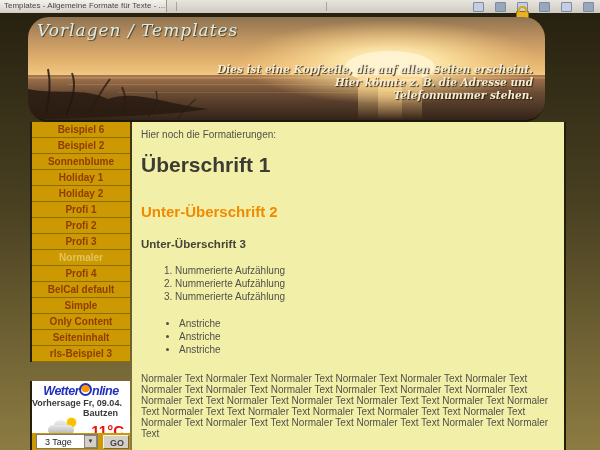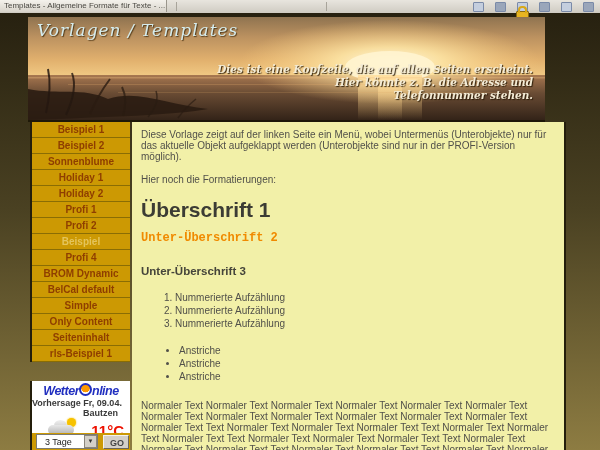--- a/index.html
+++ b/index.html
@@ -23,21 +23,21 @@
     background:linear-gradient(#272110,#4a4122 45%,#8d7c42);}
 
   
   .lock{position:absolute;left:516px;top:11px;width:11px;height:8px;
     background:#e8b421;border:1px solid #8a6a10;border-radius:1px;}
   .lock:before{content:"";position:absolute;left:1px;top:-6px;width:5px;height:5px;
     border:2px solid #d8a818;border-bottom:none;border-radius:4px 4px 0 0;}
 
   
   .header{position:absolute;left:28px;top:17px;width:517px;height:103px;overflow:hidden;
-    border-bottom:2px solid #1e1808;}
+    border-bottom:2px solid #1e1808;border-radius:21px;}
   .header svg{position:absolute;left:0;top:0;}
   .header-title{position:absolute;left:9px;top:3px;
     font-family:"DejaVu Serif",serif;font-style:italic;font-size:17px;letter-spacing:1px;
     color:#d5ecee;text-shadow:1px 1px 1px rgba(60,40,10,.8);}
   .header-tagline{position:absolute;right:12px;top:46px;text-align:right;
     font-family:"DejaVu Serif",serif;font-style:italic;font-weight:bold;font-size:10.5px;
     line-height:13px;color:#f4ecd6;text-shadow:1px 1px 1px rgba(40,25,5,.9);}
 
   
   .menu{position:absolute;left:30px;top:122px;width:98px;
@@ -74,21 +74,21 @@
   .gobtn{width:26px;height:14px;background:#d4d0c8;border:1px solid;
     border-color:#f4f2ec #6a665c #6a665c #f4f2ec;font-size:9px;font-weight:bold;color:#444;
     line-height:12px;text-align:center;cursor:pointer;font-family:"Liberation Sans",sans-serif;}
 
   
   .content{position:absolute;left:132px;top:122px;width:434px;height:328px;
     background:#f2f0a8;border-right:2px solid #241e0c;box-sizing:border-box;
     padding:7px 9px;color:#51504a;font-size:10px;line-height:11px;}
   .content p{margin:0 0 12px 0;}
   .content h1{margin:14px 0 0 0;font-size:21px;line-height:22px;color:#3c3c34;}
-  .content h2{margin:10px 0 0 0;font-size:12px;line-height:15px;color:#f08a00;font-family:Liberation Mono, monospace;}
+  .content h2{margin:28px 0 0 0;font-size:15px;line-height:15px;color:#f08a00;}
   .content h3{margin:19px 0 0 0;font-size:11.5px;line-height:12px;color:#45443a;}
   .content ol{margin:14px 0 0 0;padding-left:34px;line-height:13px;}
   .content ul{margin:14px 0 0 0;padding-left:38px;line-height:13px;}
   .content ul li{list-style-type:disc;}
   .content .normal{margin:14px 0 0 0;}
   .content .long{margin:17px 0 0 0;}
 </style>
 </head>
 <body>
 
@@ -157,35 +157,35 @@
     </svg>
     <div class="header-title">Vorlagen / Templates</div>
     <div class="header-tagline">
       <div>Dies ist eine Kopfzeile, die auf allen Seiten erscheint.</div>
       <div>Hier könnte z. B. die Adresse und</div>
       <div>Telefonnummer stehen.</div>
     </div>
   </div>
 
   <nav class="menu">
-    <div class="mi">Beispiel 1</div>
+    <div class="mi">Beispiel 6</div>
     <div class="mi">Beispiel 2</div>
     <div class="mi">Sonnenblume</div>
     <div class="mi">Holiday 1</div>
     <div class="mi">Holiday 2</div>
     <div class="mi">Profi 1</div>
     <div class="mi">Profi 2</div>
-    <div class="mi active">Beispiel</div>
+    <div class="mi">Profi 3</div>
+    <div class="mi active">Normaler</div>
     <div class="mi">Profi 4</div>
-    <div class="mi">BROM Dynamic</div>
     <div class="mi">BelCal default</div>
     <div class="mi">Simple</div>
     <div class="mi">Only Content</div>
     <div class="mi">Seiteninhalt</div>
-    <div class="mi">rls-Beispiel 1</div>
+    <div class="mi">rls-Beispiel 3</div>
   </nav>
 
   <div class="weather">
     <div class="wlogo"><span>Wetter</span><span class="wo-o"></span><span>nline</span></div>
     <div class="wfore">Vorhersage Fr, 09.04.</div>
     <div class="wcity">Bautzen</div>
     <div class="wrow">
       <div class="cloudbox">
         <div class="sunball"></div>
         <div class="cl2"></div>
@@ -196,21 +196,20 @@
     <div class="wctrl">
       <div class="wselect">
         <span>3 Tage</span>
         <span class="selarrow">▼</span>
       </div>
       <button class="gobtn">GO</button>
     </div>
   </div>
 
   <div class="content">
-    <p>Diese Vorlage zeigt auf der linken Seite ein Menü, wobei Untermenüs (Unterobjekte) nur für das aktuelle Objekt aufgeklappt werden (Unterobjekte sind nur in der PROFI-Version möglich).</p>
     <p>Hier noch die Formatierungen:</p>
     <h1>Überschrift 1</h1>
     <h2>Unter-Überschrift 2</h2>
     <h3>Unter-Überschrift 3</h3>
     <ol>
       <li>Nummerierte Aufzählung</li>
       <li>Nummerierte Aufzählung</li>
       <li>Nummerierte Aufzählung</li>
     </ol>
     <ul>

